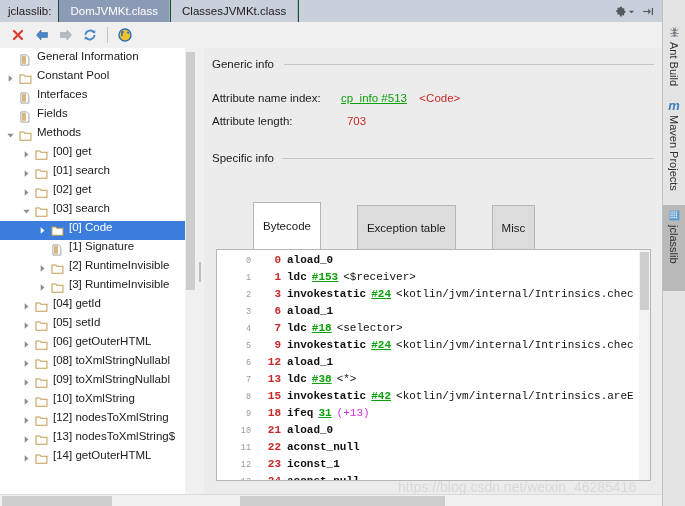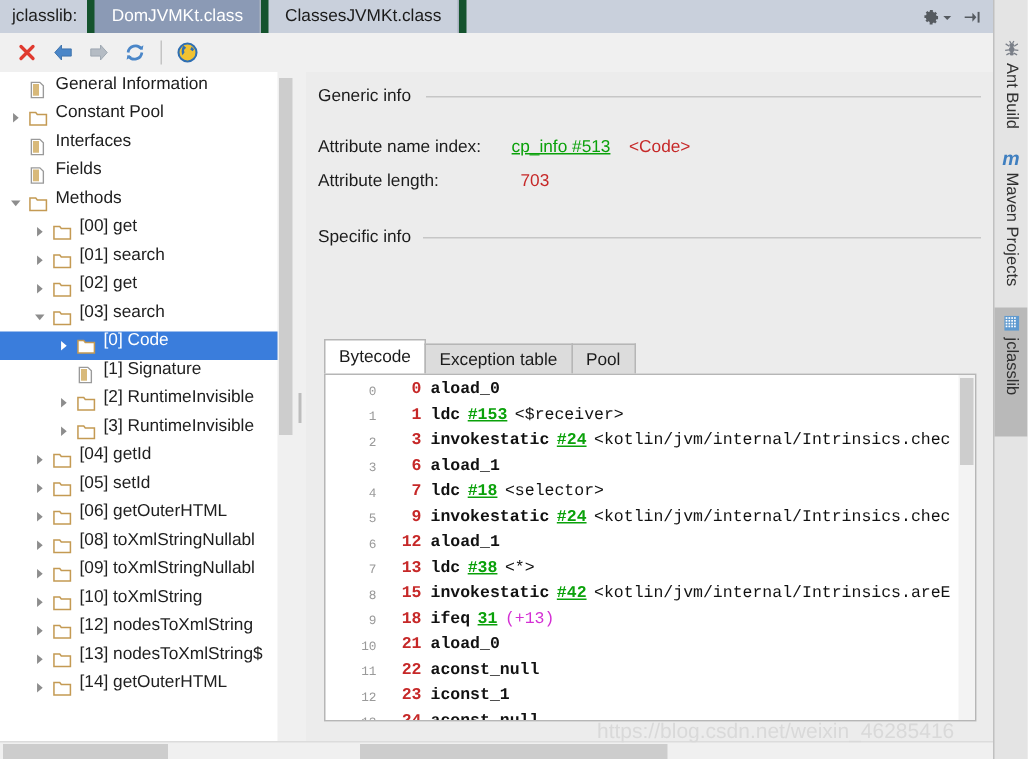--- a/index.html
+++ b/index.html
@@ -19,21 +19,21 @@
     border-bottom:1px solid #a5adbb;
     display:flex;align-items:stretch;
   }
   .tabbar-label{
     display:flex;align-items:center;padding:0 7px 0 8px;
     font-size:11.5px;color:#202020;
   }
   .wtab{
     display:flex;align-items:center;padding:0 11px;
     font-size:11.5px;color:#1b1b1b;
-    border-left:5px solid #14532d;border-right:1px solid #aab2c0;
+    border-left:1px solid #14532d;border-right:1px solid #aab2c0;
     background:#c9d0dc;cursor:default;
   }
   .wtab.active{background:#8b9ab5;color:#ffffff;}
   .wtab.blank{flex:1;border-right:none;}
   .topicons{
     position:absolute;right:24px;top:0;height:22px;
     display:flex;align-items:center;gap:6px;padding-right:6px;
   }
   .gearbtn{display:flex;align-items:center;gap:1px;cursor:pointer;}
 
@@ -97,23 +97,23 @@
   .flabel{color:#1c1c1c;}
   .flink{color:#0aa10a;text-decoration:underline;}
   .fred{color:#c62828;}
 
   
   .itabs{
     position:absolute;left:12px;top:180px;width:435px;height:22px;
     display:flex;align-items:flex-end;
   }
   .itab{
-    height:20px;line-height:20px;padding:0 9px;font-size:11.5px;color:#1b1b1b;
+    height:20px;line-height:20px;padding:12px 9px;font-size:11.5px;color:#1b1b1b;
     background:#dcdcdc;border:1px solid #b6b6b6;border-bottom:none;
-    margin-right:-1px;cursor:pointer;
+    margin-right:-1px;cursor:pointer;margin-left:37px;
   }
   .itab.active{background:#ffffff;height:22px;line-height:22px;border-bottom:1px solid #ffffff;}
 
   .codebox{
     position:absolute;left:12px;top:201px;width:435px;height:232px;
     background:#ffffff;border:1px solid #b6b6b6;box-sizing:border-box;
     overflow:hidden;
   }
   .codescroll{
     position:absolute;right:0;top:0;width:11px;height:230px;background:#f3f3f3;
@@ -555,21 +555,21 @@
         <span style="display:inline-block;width:48px"></span>
         <span class="fred">703</span>
       </div>
 
       <div class="sectitle" style="left:8px;top:104px;">Specific info</div>
       <div class="secline" style="left:78px;top:110px;width:372px;"></div>
 
       <div class="itabs" id="itabs">
           <div class="itab active">Bytecode</div>
           <div class="itab">Exception table</div>
-          <div class="itab">Pool</div>
+          <div class="itab">Misc</div>
         </div>
 
       <div class="codebox">
         <div class="codelines" id="codelines">
             <div class="cline">
               <span class="c-idx">0</span>
               <span class="c-off">0</span>
               <span class="c-mn">aload_0</span>
             </div>
             <div class="cline">

